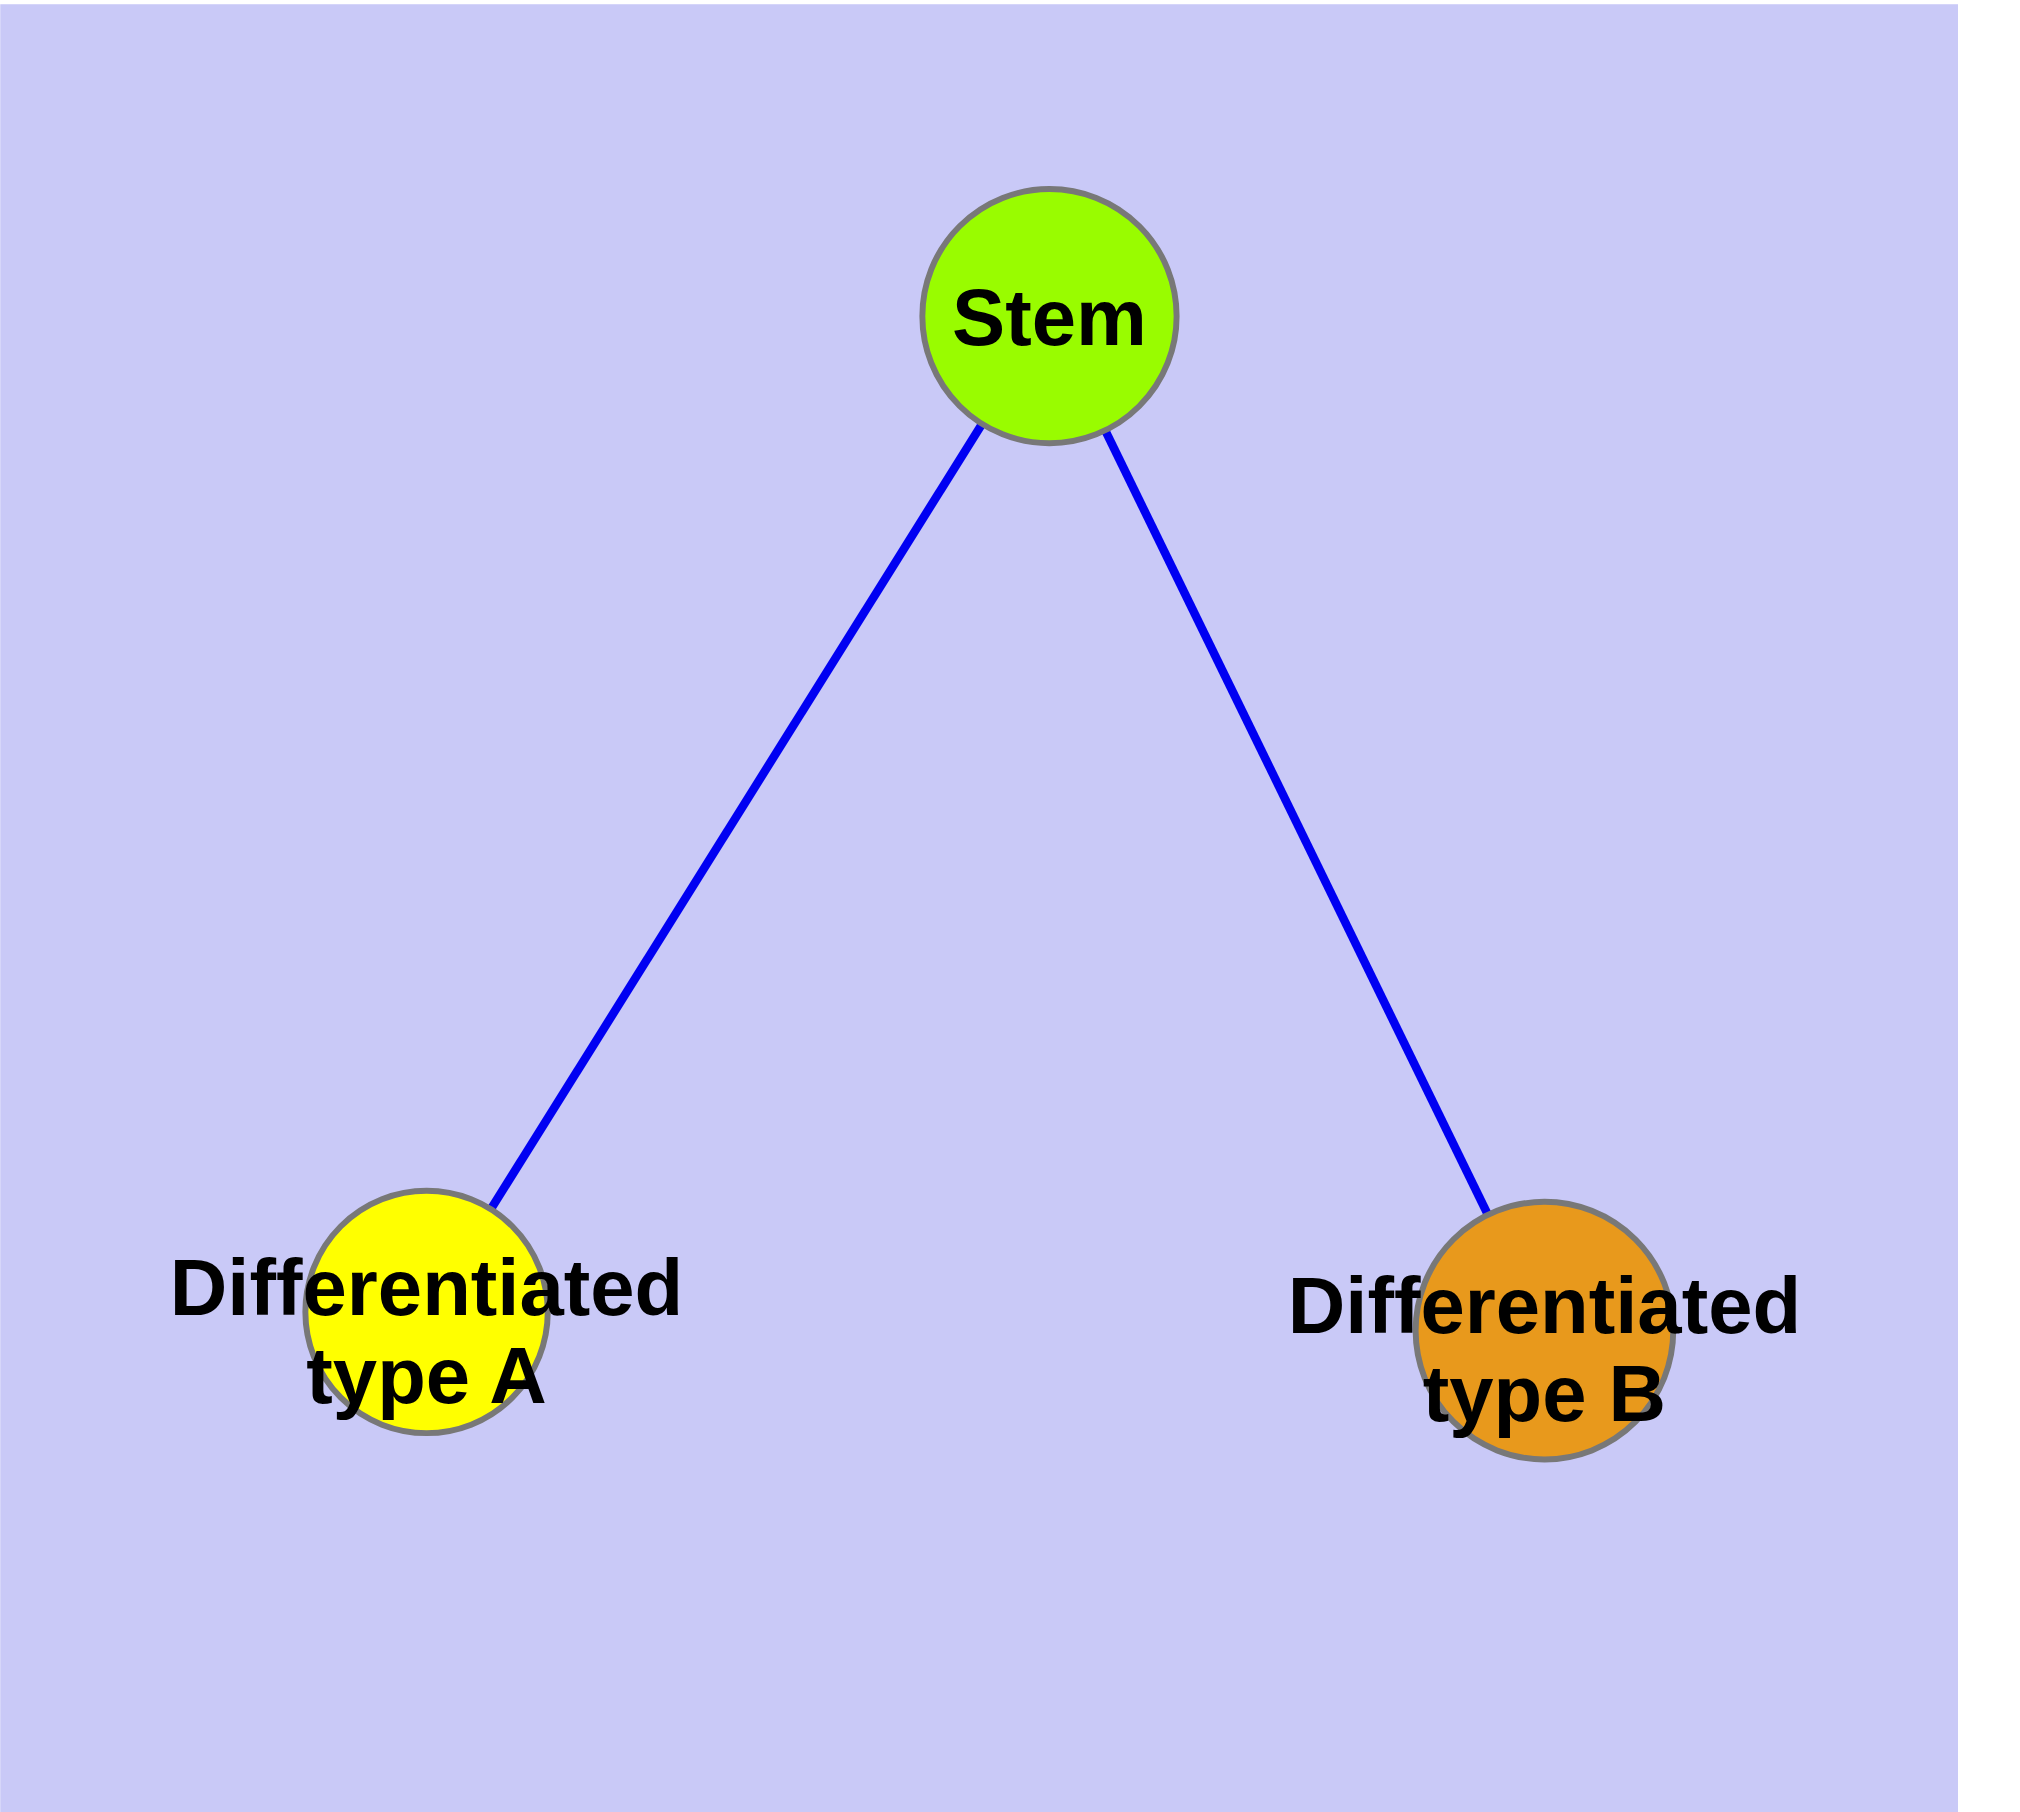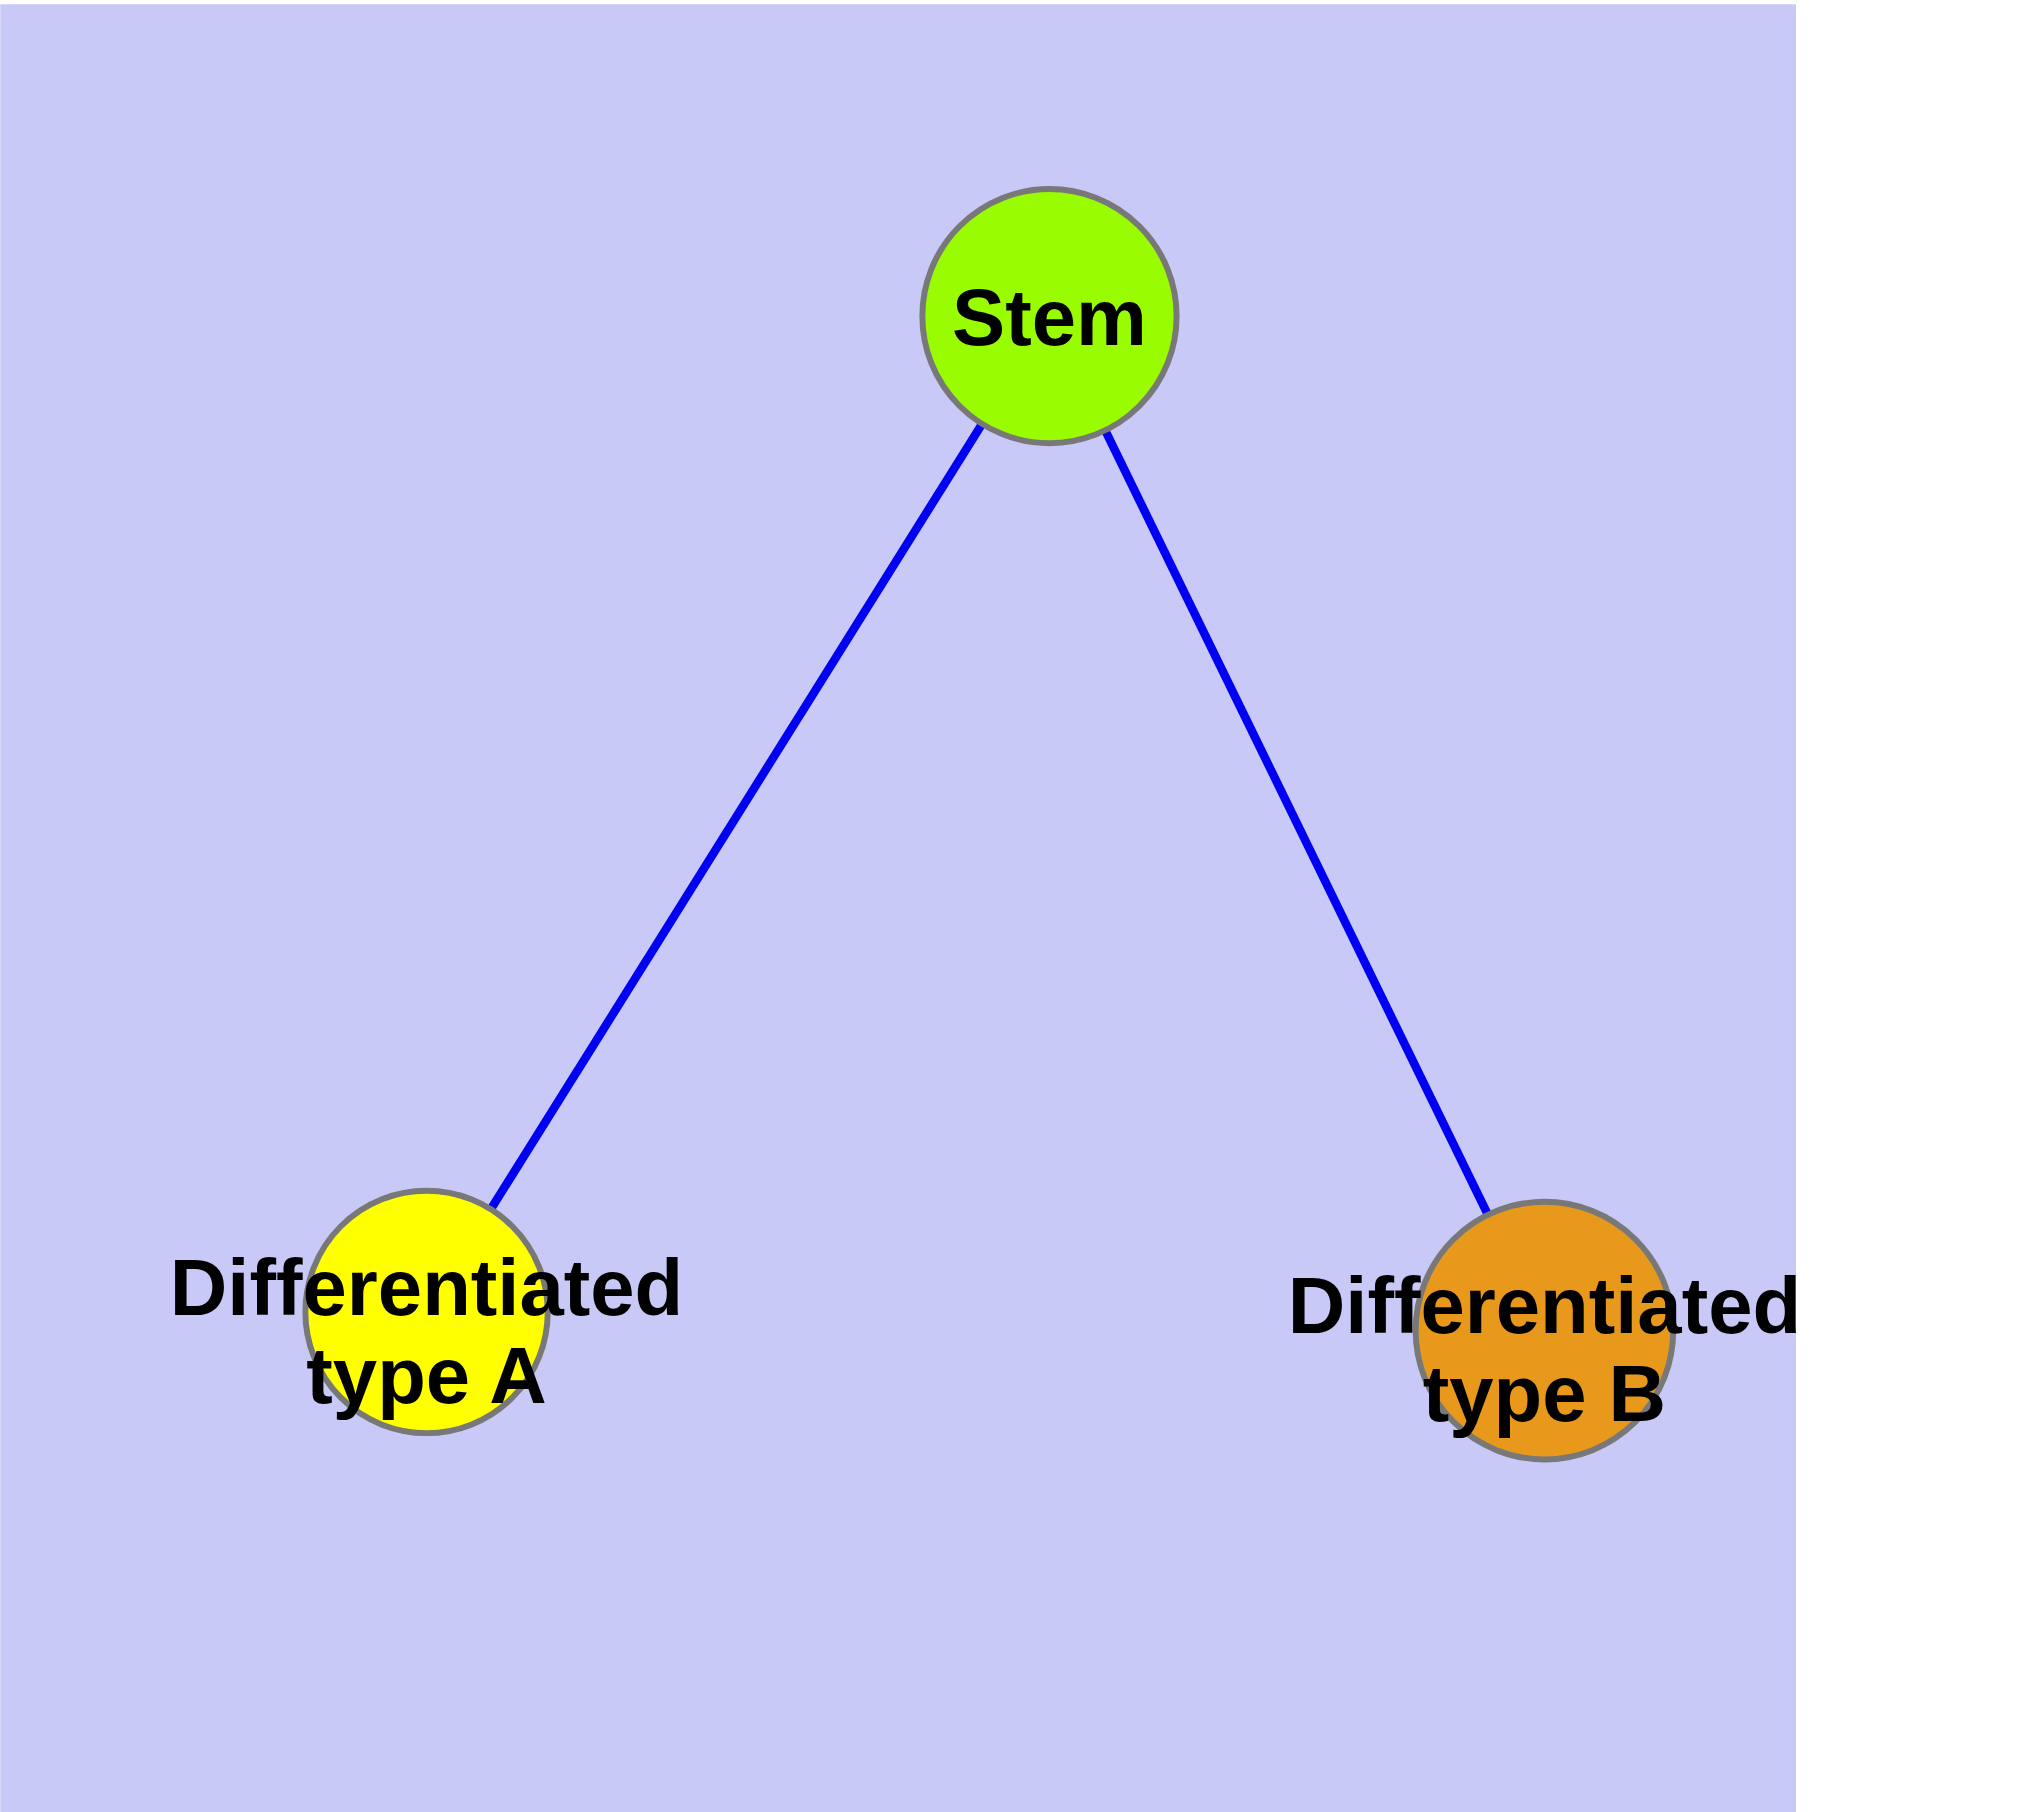--- a/index.html
+++ b/index.html
@@ -2,21 +2,21 @@
 <html style="font-size:13.6px"><head>
 <meta charset="utf-8">
 <style>
   html, body {
     margin: 0;
     padding: 0;
     background: #ffffff;
   }
   .stage {
     position: relative;
-    width: 1796px;
+    width: 1958px;
     height: 1812px;
     overflow: hidden;
   }
   svg.diagram {
     display: block;
     width: 2021px;
     height: 1812px;
   }
   svg.diagram line.edge {
     stroke-width: 10px;

